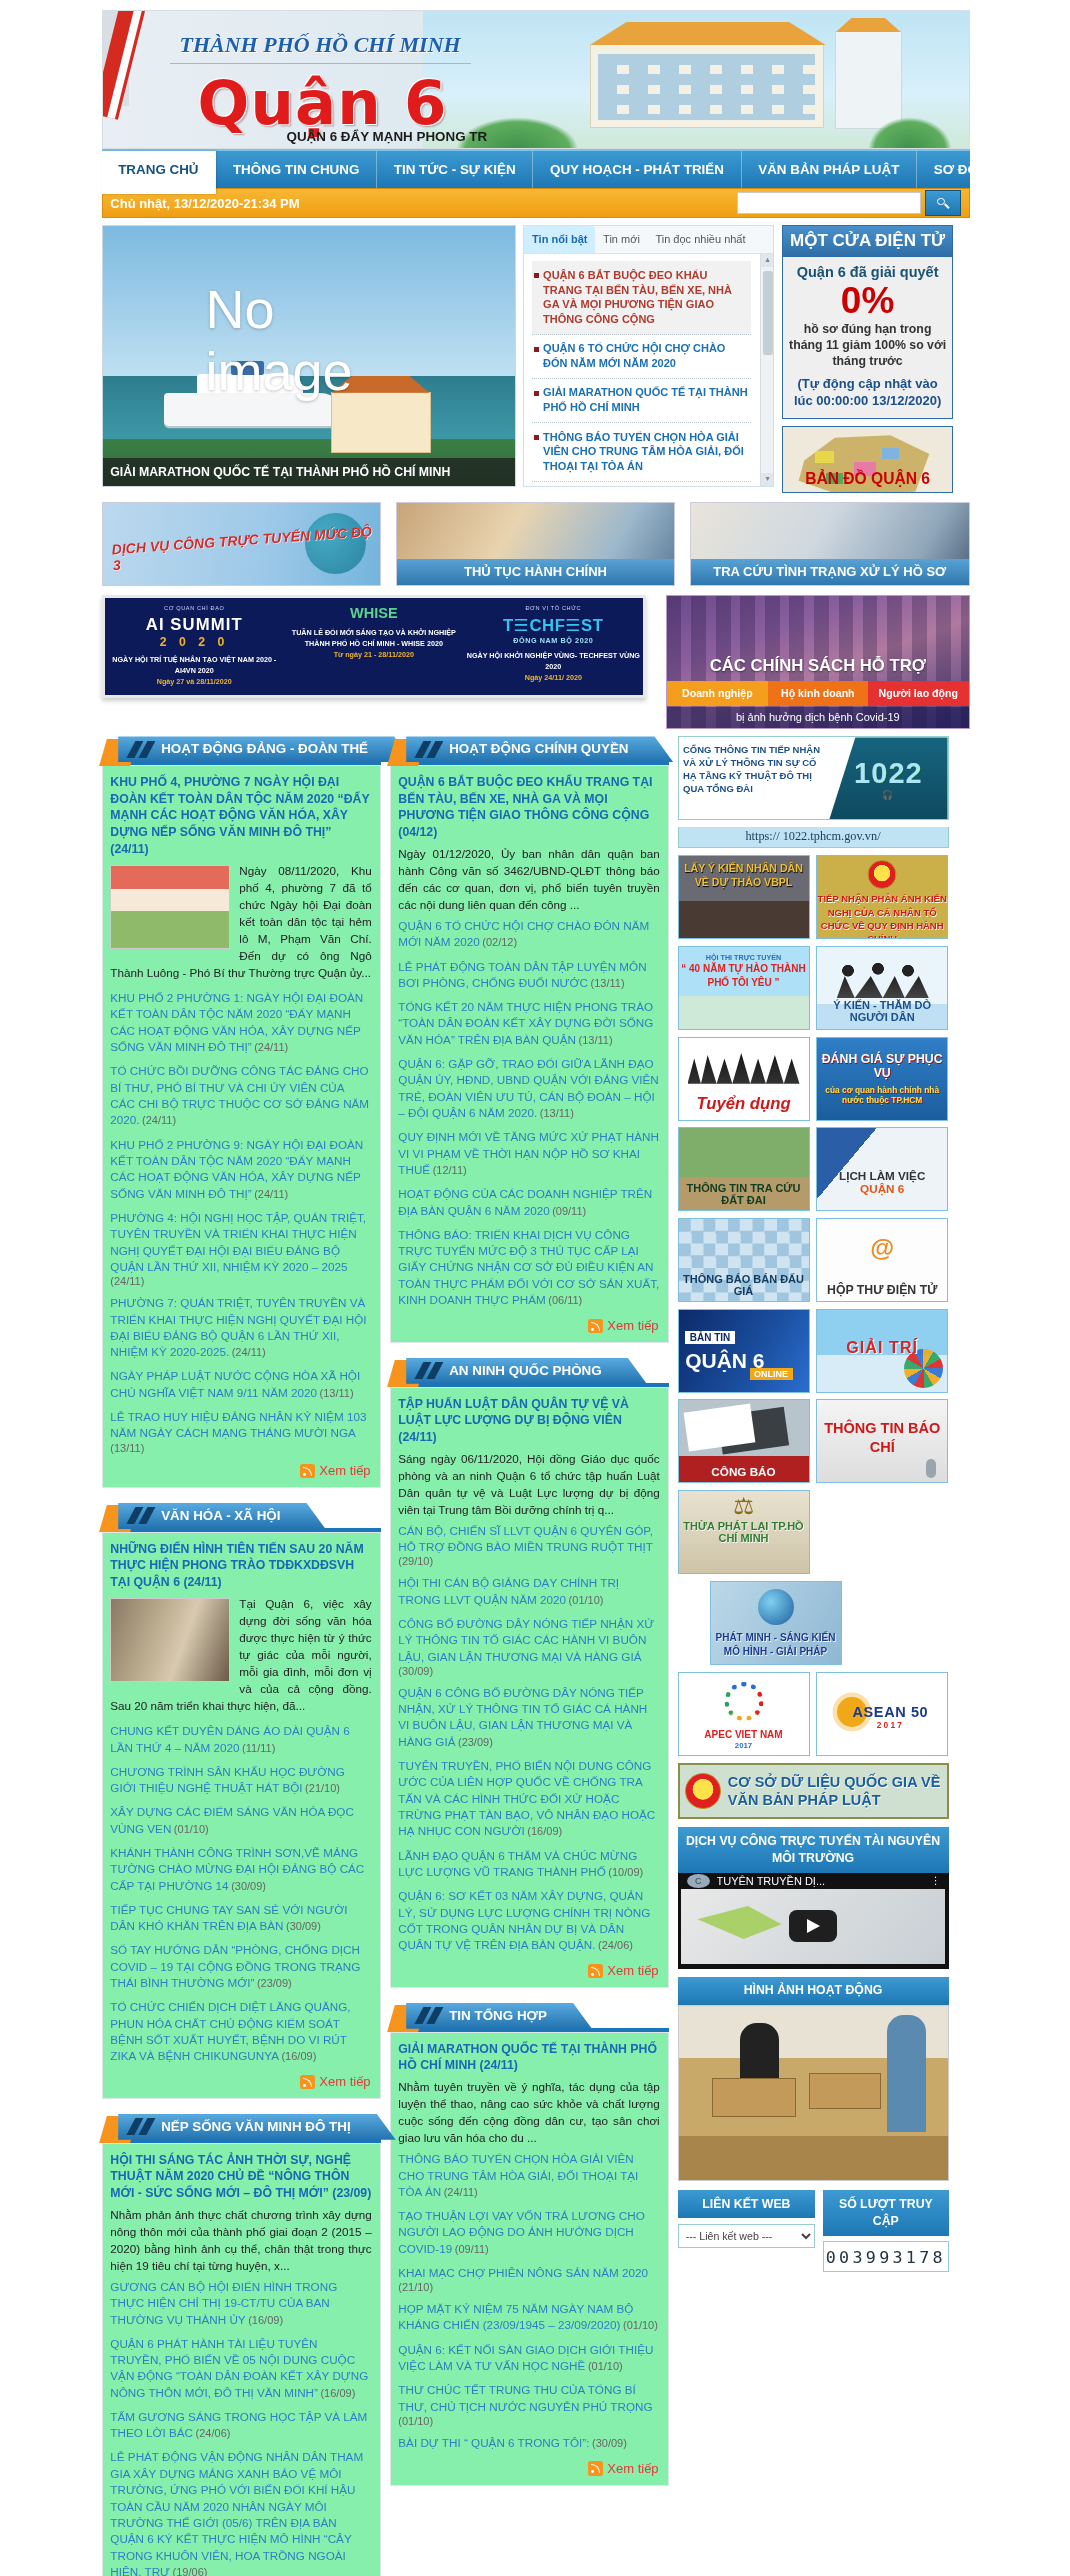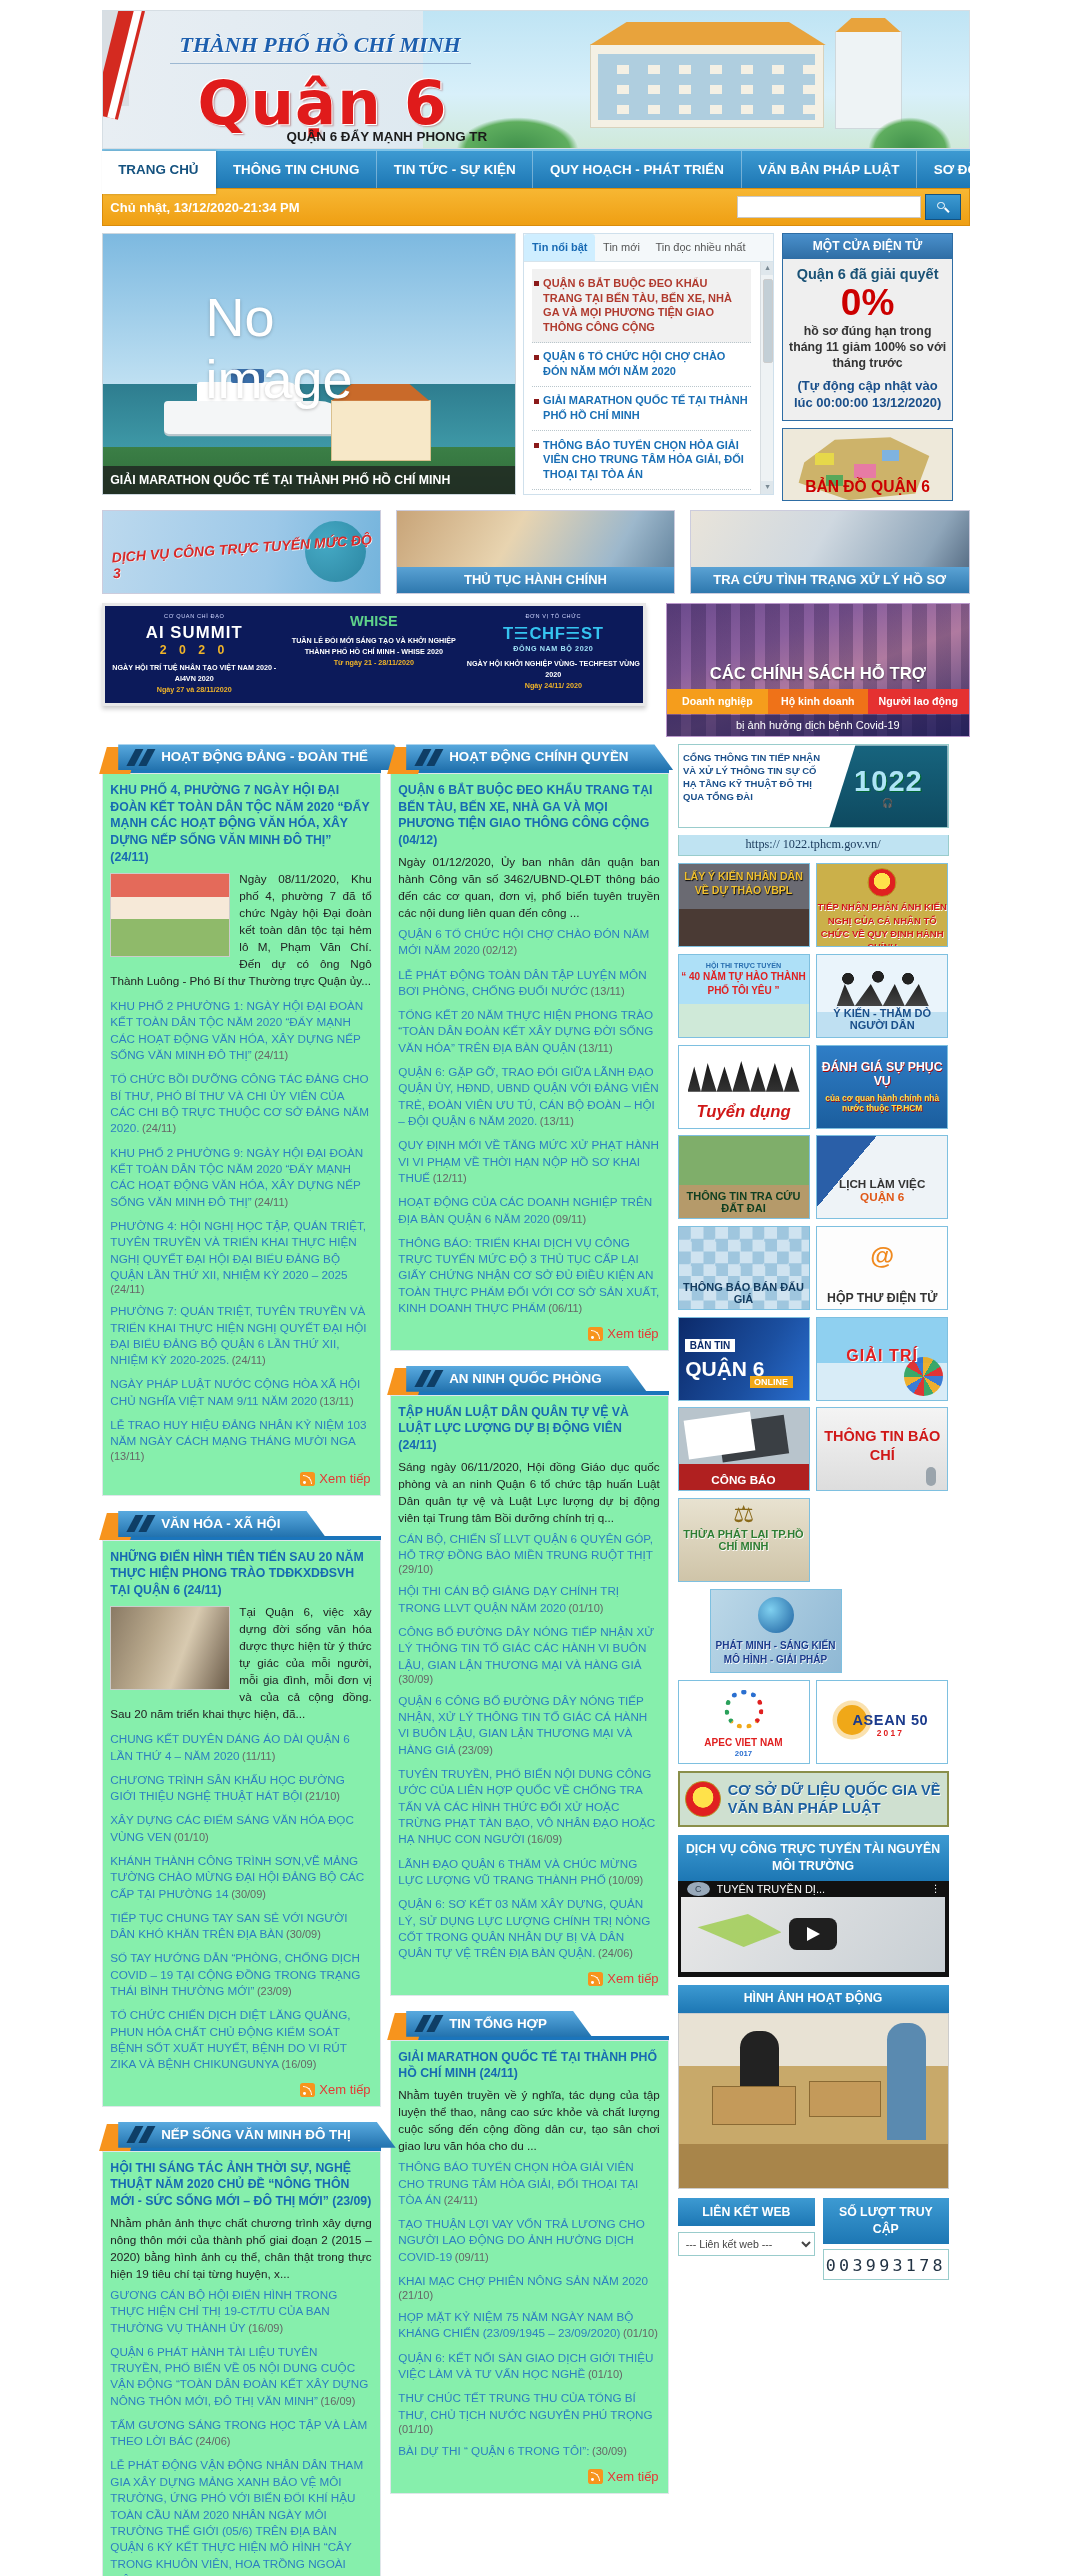--- a/index.html
+++ b/index.html
@@ -23,21 +23,21 @@
   .tower:before { content:""; position:absolute; left:-7.8px; top:-14.5px; width:81px; height:14.5px; background:#e8a33c; clip-path:polygon(10% 100%,30% 0,70% 0,90% 100%); }
   .palm { position:absolute; bottom:0; width:84px; height:33px; background:radial-gradient(ellipse at 50% 100%,#3e8f4a 0%,#5fae5f 60%,transparent 70%); }
   .p1{ right:16.7px;} .p2{ right:390px; width:123px;}
 
   
   .mainnav { display:flex; height:39px; background:linear-gradient(#3d9ad2,#1d77b4); border-top:2.2px solid #7cc3e8; }
   .mainnav .nav-item { color:#fff; font-weight:bold; font-size:13.4px; line-height:37px; padding:0 16.7px; border-right:0.6px solid rgba(255,255,255,.35); cursor:pointer; white-space:nowrap; }
   .mainnav .nav-item.active { background:#fff; color:#14527f; height:43px; box-shadow:1.1px 0 2.2px rgba(0,0,0,.25); }
 
   
-  .datebar { display:flex; align-items:center; height:38px; background:linear-gradient(#f7b733,#ef9f13); border:0.6px solid #d98c0c; padding:0 7.8px; }
+  .datebar { display:flex; align-items:center; height:30px; background:linear-gradient(#f7b733,#ef9f13); border:0.6px solid #d98c0c; padding:0 7.8px; }
   .datebar .date { color:#fff; font-weight:bold; font-size:13px; flex:0 0 auto; }
   .datebar .spacer { flex:1; }
   .searchbox { display:flex; align-items:center; }
   .searchbox input { width:184px; height:22px; border:0.6px solid #c9c9c9; background:#fff; font-size:11px; padding:0 5.6px; }
   .searchbox .sbtn { width:36px; height:26px; margin-left:3.3px; background:linear-gradient(#3d9ad2,#1d77b4); border:0.6px solid #14527f; cursor:pointer; position:relative; }
   .mag { position:absolute; left:11px; top:6.7px; width:7.8px; height:7.8px; border:1.7px solid #fff; border-radius:50%; }
   .mag:after { content:""; position:absolute; left:6.7px; top:6.7px; width:5.6px; height:1.7px; background:#fff; transform:rotate(45deg); }
 
   
   .toprow { display:flex; gap:7.8px; margin-top:6.7px; height:268px; }
@@ -67,21 +67,21 @@
   .newslist li:first-child { background:#f1f1f1; }
   .newslist li:first-child a { color:#b03a2e; }
   .rail { position:absolute; right:0; top:0; width:13.4px; height:100%; background:#eef2f4; border-left:0.6px solid #d7dde1; }
   .rail .arrow { position:absolute; left:0; width:13.4px; height:12.3px; background:#dfe7ec; color:#7a8a94; font-size:7.2px; text-align:center; line-height:12.3px; cursor:pointer; }
   .rail .up{ top:0; } .rail .down{ bottom:0; }
   .rail .thumb { position:absolute; left:1.7px; top:14.5px; width:10px; height:84px; background:#c3cfd6; border-radius:2.2px; cursor:pointer; }
 
   
   .rightcol { width:171px; display:flex; flex-direction:column; gap:6.7px; }
   .onedoor { border:1.7px solid #2e6da4; background:#efefef; }
-  .onedoor .hd { background:linear-gradient(#4a90cc,#2e6da4); color:#fff; font-weight:bold; font-size:12px; text-align:center; padding:5.6px 2.2px; }
+  .onedoor .hd { background:linear-gradient(#4a90cc,#2e6da4); color:#fff; font-weight:bold; font-size:17px; text-align:center; padding:5.6px 2.2px; }
   .onedoor .bd { padding:6.7px 5.6px 9px; text-align:center; }
   .od1 { color:#1a5276; font-weight:bold; font-size:14.5px; }
   .odp { color:#cc0000; font-weight:bold; font-size:37px; line-height:1.15; }
   .od2 { color:#333; font-weight:bold; font-size:12.3px; line-height:1.3; }
   .od3 { color:#1a4f8a; font-weight:bold; font-size:13px; line-height:1.3; margin-top:5.6px; }
   .mapbox { position:relative; height:94px; border:1.7px solid #2e6da4; background:#eee9da; overflow:hidden; cursor:pointer; }
   .mapshape { position:absolute; left:10px; top:6.7px; width:139px; height:67px; background:#cdb36a; clip-path:polygon(8% 40%,30% 6%,70% 2%,98% 30%,88% 86%,40% 96%,4% 70%); }
   .mapshape i { position:absolute; display:block; }
   .mp1{ left:22px; top:16.7px; width:19px; height:12.3px; background:#e6d84a; }
   .mp2{ left:61px; top:28px; width:22px; height:14.5px; background:#e77ba4; }

